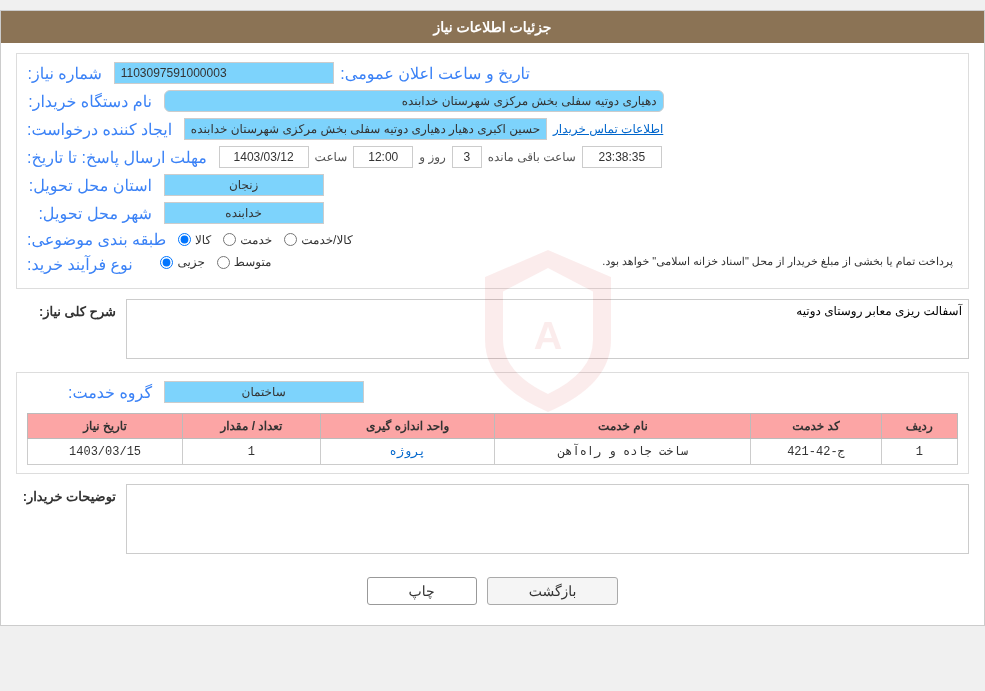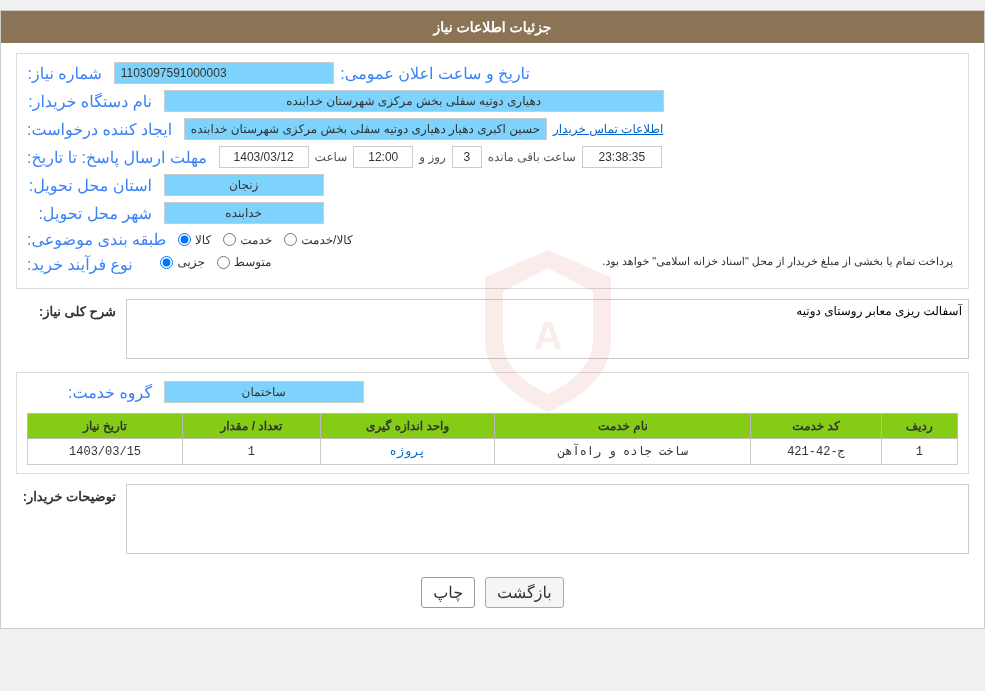--- a/index.html
+++ b/index.html
@@ -128,43 +128,43 @@
       font-family: Tahoma, Arial, sans-serif;
       direction: rtl;
       padding: 4px 6px;
     }
     table {
       width: 100%;
       border-collapse: collapse;
       font-size: 12px;
     }
     table th {
-      background: #84cc16;
+      background: #fca5a5;
       border: 1px solid #bbb;
       padding: 5px 8px;
       text-align: center;
       font-weight: bold;
     }
     table td {
       border: 1px solid #ccc;
       padding: 5px 8px;
       text-align: center;
       font-family: Liberation Mono, monospace;
     }
     table tbody tr:nth-child(even) { background: #f9f9f9; }
     .bottom-buttons {
       text-align: center;
       padding: 10px;
       display: flex;
       justify-content: center;
       gap: 10px;
     }
     .btn {
-      padding: 5px 11px;
-      font-size: 16px;
+      padding: 5px 41px;
+      font-size: 14px;
       font-family: Tahoma, Arial, sans-serif;
       cursor: pointer;
       border: 1px solid #999;
       border-radius: 3px;
     }
     .btn-print {
       background: #fff;
       color: #333;
     }
     .btn-back {
@@ -212,21 +212,21 @@
 
       <div class="form-row">
         <span class="form-label">تاریخ و ساعت اعلان عمومی:</span>
         &nbsp;&nbsp;
         <div class="form-value form-value-wide form-value-number" style="min-width:220px;">1103097591000003</div>
         &nbsp;&nbsp;
         <span class="form-label" style="min-width:80px;">شماره نیاز:</span>
       </div>
 
       <div class="form-row">
-        <div class="form-value" style="min-width:500px; text-align:center;">دهیاری دوتیه سفلی بخش مرکزی شهرستان خدابنده</div>
+        <div class="form-value" style="min-width:500px; border-radius:6px;">دهیاری دوتیه سفلی بخش مرکزی شهرستان خدابنده</div>
         &nbsp;&nbsp;
         <span class="form-label">نام دستگاه خریدار:</span>
       </div>
 
       <div class="form-row" style="align-items:center;">
         <span class="link-blue" style="margin-left:6px;">اطلاعات تماس خریدار</span>
         <div class="form-value" style="min-width:360px; text-align:right;">حسین اکبری دهیار دهیاری دوتیه سفلی بخش مرکزی شهرستان خدابنده</div>
         &nbsp;&nbsp;
         <span class="form-label">ایجاد کننده درخواست:</span>
       </div>

